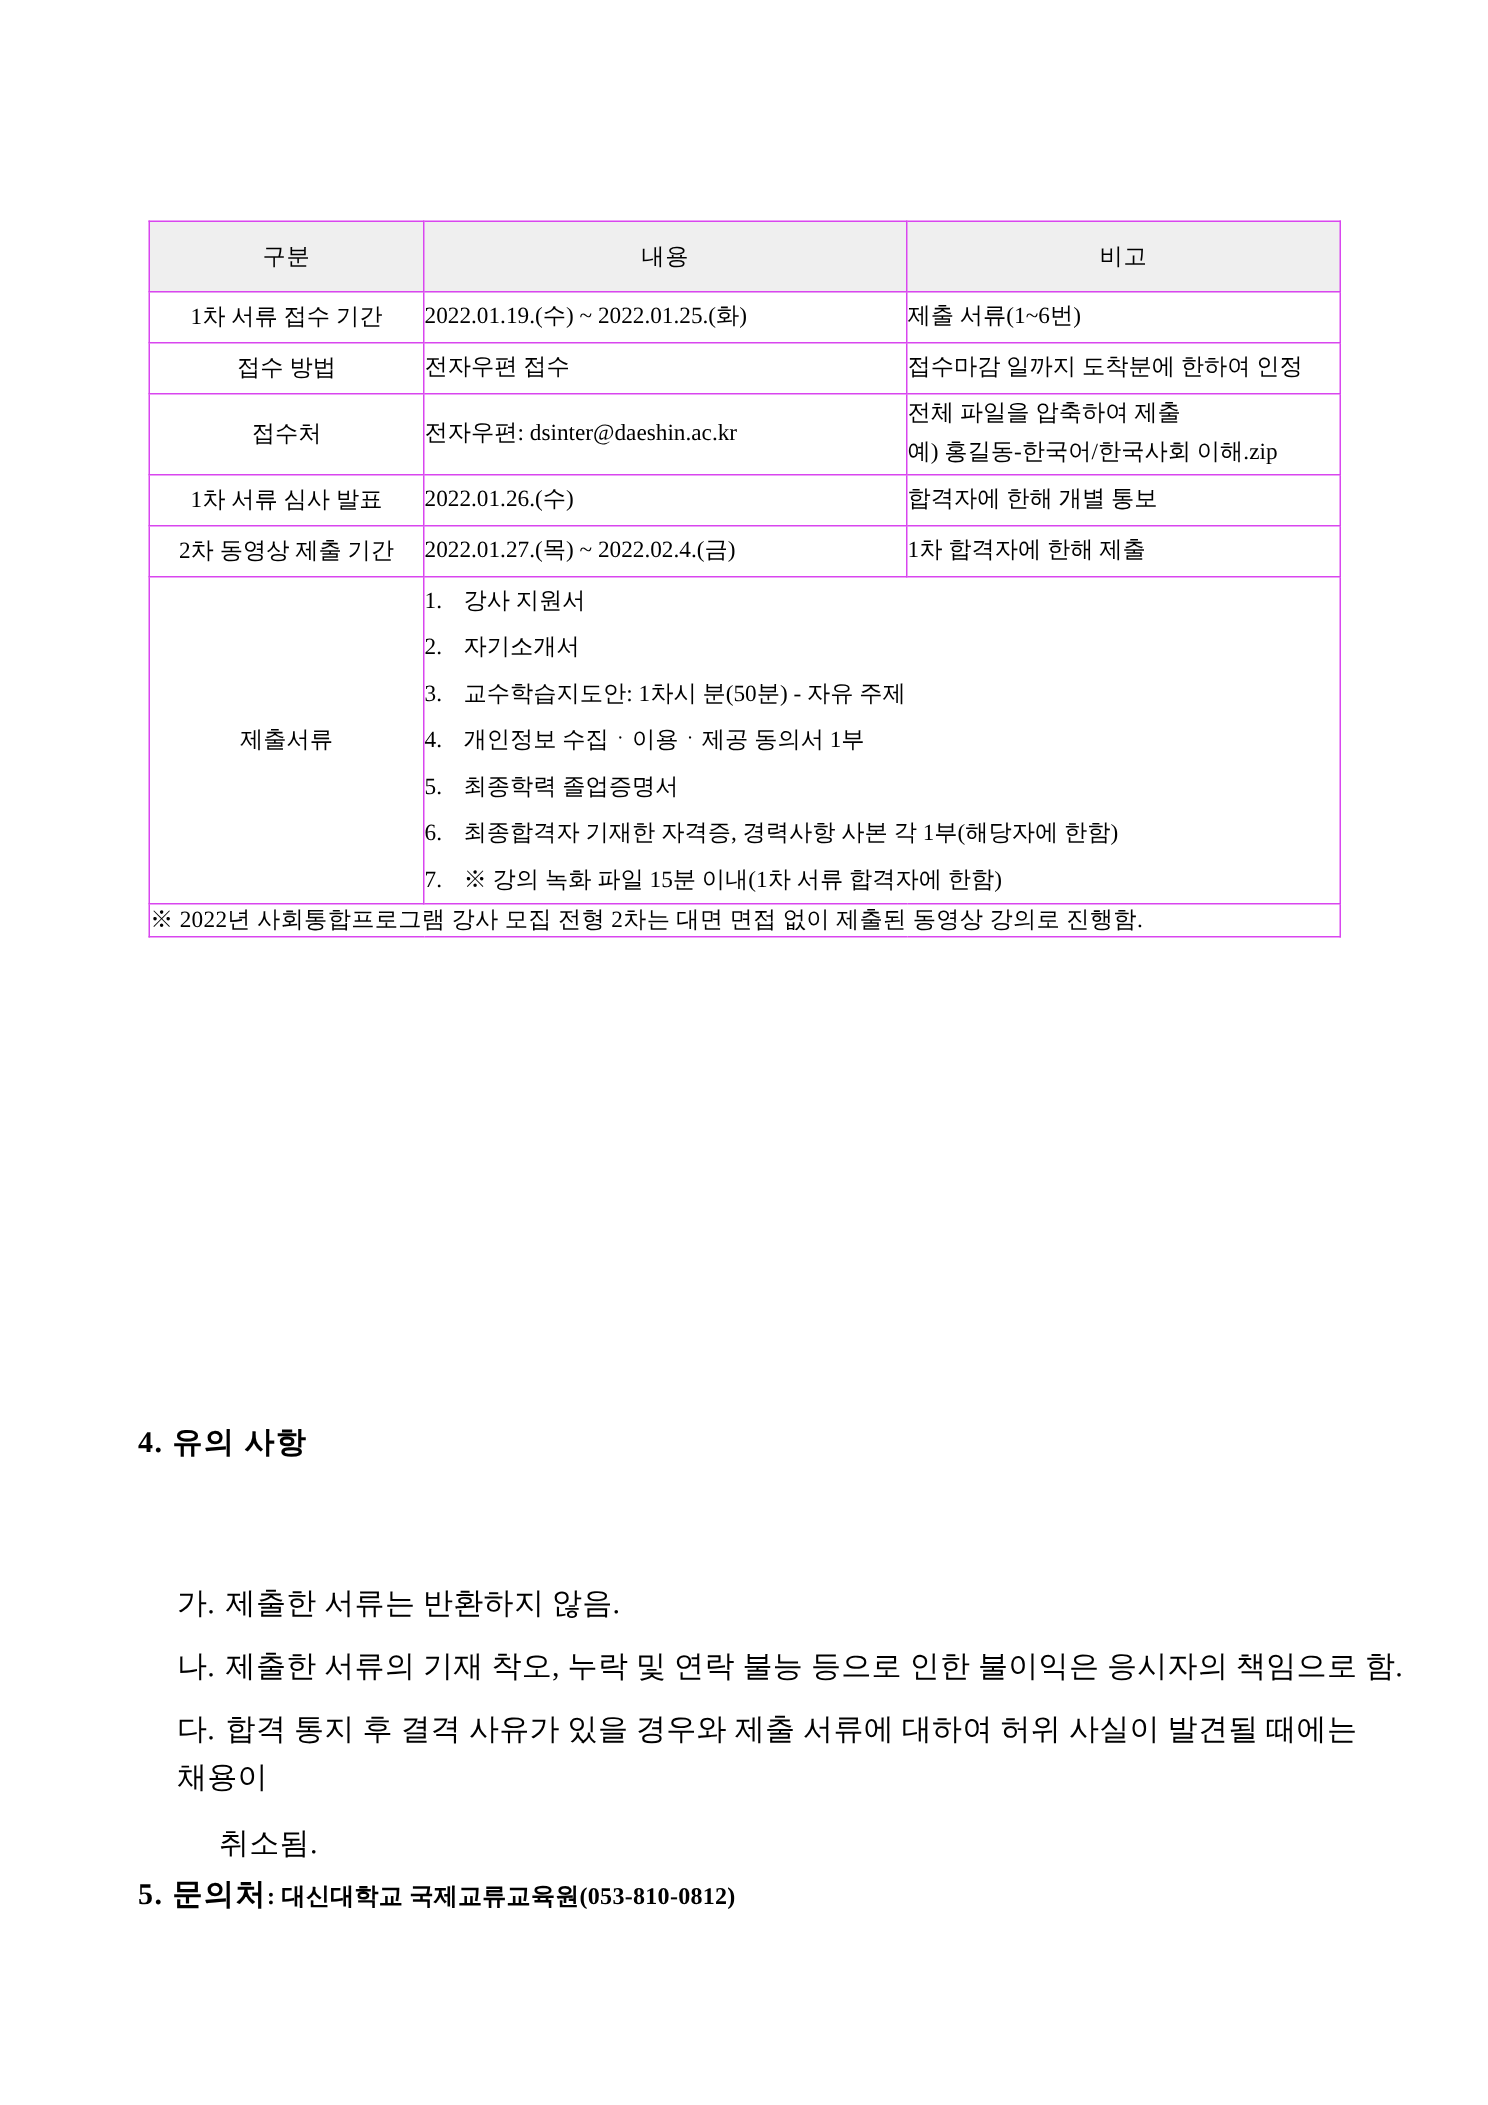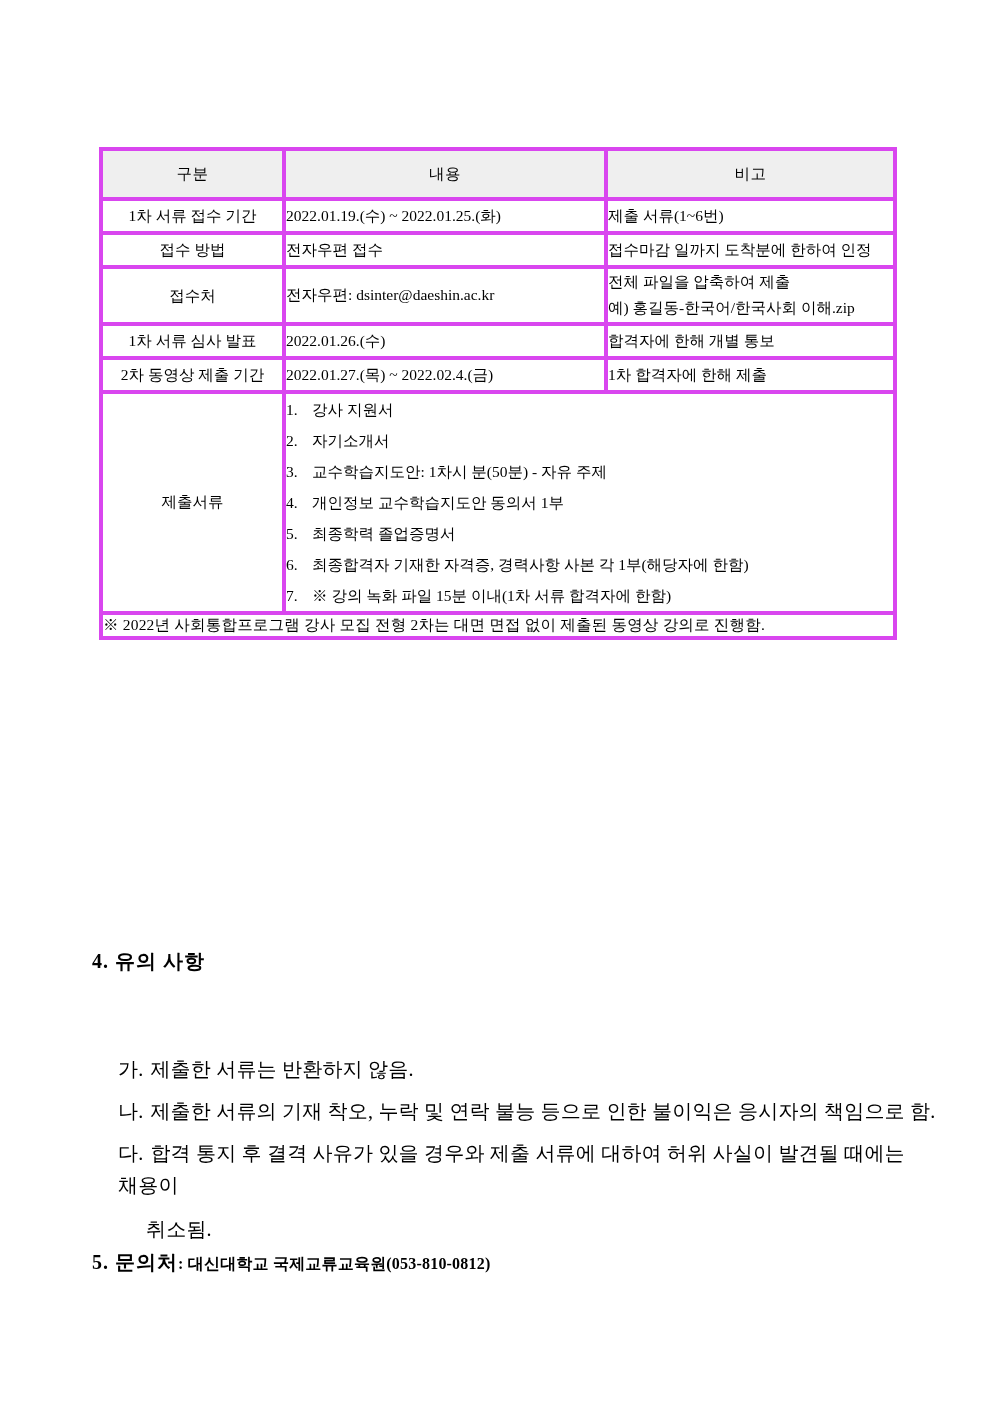--- a/index.html
+++ b/index.html
@@ -32,21 +32,21 @@
     border-collapse: collapse;
     width: 794px;
     table-layout: fixed;
   }
   table.doc-table col.c1 { width: 183px; }
   table.doc-table col.c2 { width: 322px; }
   table.doc-table col.c3 { width: 289px; }
 
   table.doc-table th,
   table.doc-table td {
-    border: 4px solid #d946ef;
+    border: 1px solid #d946ef;
     font-size: 15.5px;
     font-weight: normal;
     padding: 0;
     vertical-align: middle;
   }
   .th-cell {
     background: #efefef;
     text-align: center;
     height: 46px;
     letter-spacing: 0.5px;
@@ -178,21 +178,21 @@
           <td class="cell-left">2022.01.27.(목) ~ 2022.02.4.(금)</td>
           <td class="cell-left">1차 합격자에 한해 제출</td>
         </tr>
         <tr>
           <td class="docs-label">제출서류</td>
           <td class="docs-list" colspan="2">
             <ol>
               <li><span class="num">1.</span><span>강사 지원서</span></li>
               <li><span class="num">2.</span><span>자기소개서</span></li>
               <li><span class="num">3.</span><span>교수학습지도안: 1차시 분(50분) - 자유 주제</span></li>
-              <li><span class="num">4.</span><span>개인정보 교수학습지도안 동의서 1부</span></li>
+              <li><span class="num">4.</span><span>개인정보 수집ㆍ이용ㆍ제공 동의서 1부</span></li>
               <li><span class="num">5.</span><span>최종학력 졸업증명서</span></li>
               <li><span class="num">6.</span><span>최종합격자 기재한 자격증, 경력사항 사본 각 1부(해당자에 한함)</span></li>
               <li><span class="num">7.</span><span>※ 강의 녹화 파일 15분 이내(1차 서류 합격자에 한함)</span></li>
             </ol>
           </td>
         </tr>
         <tr class="note-row">
           <td colspan="3">※ 2022년 사회통합프로그램 강사 모집 전형 2차는 대면 면접 없이 제출된 동영상 강의로 진행함.</td>
         </tr>
       </tbody>

